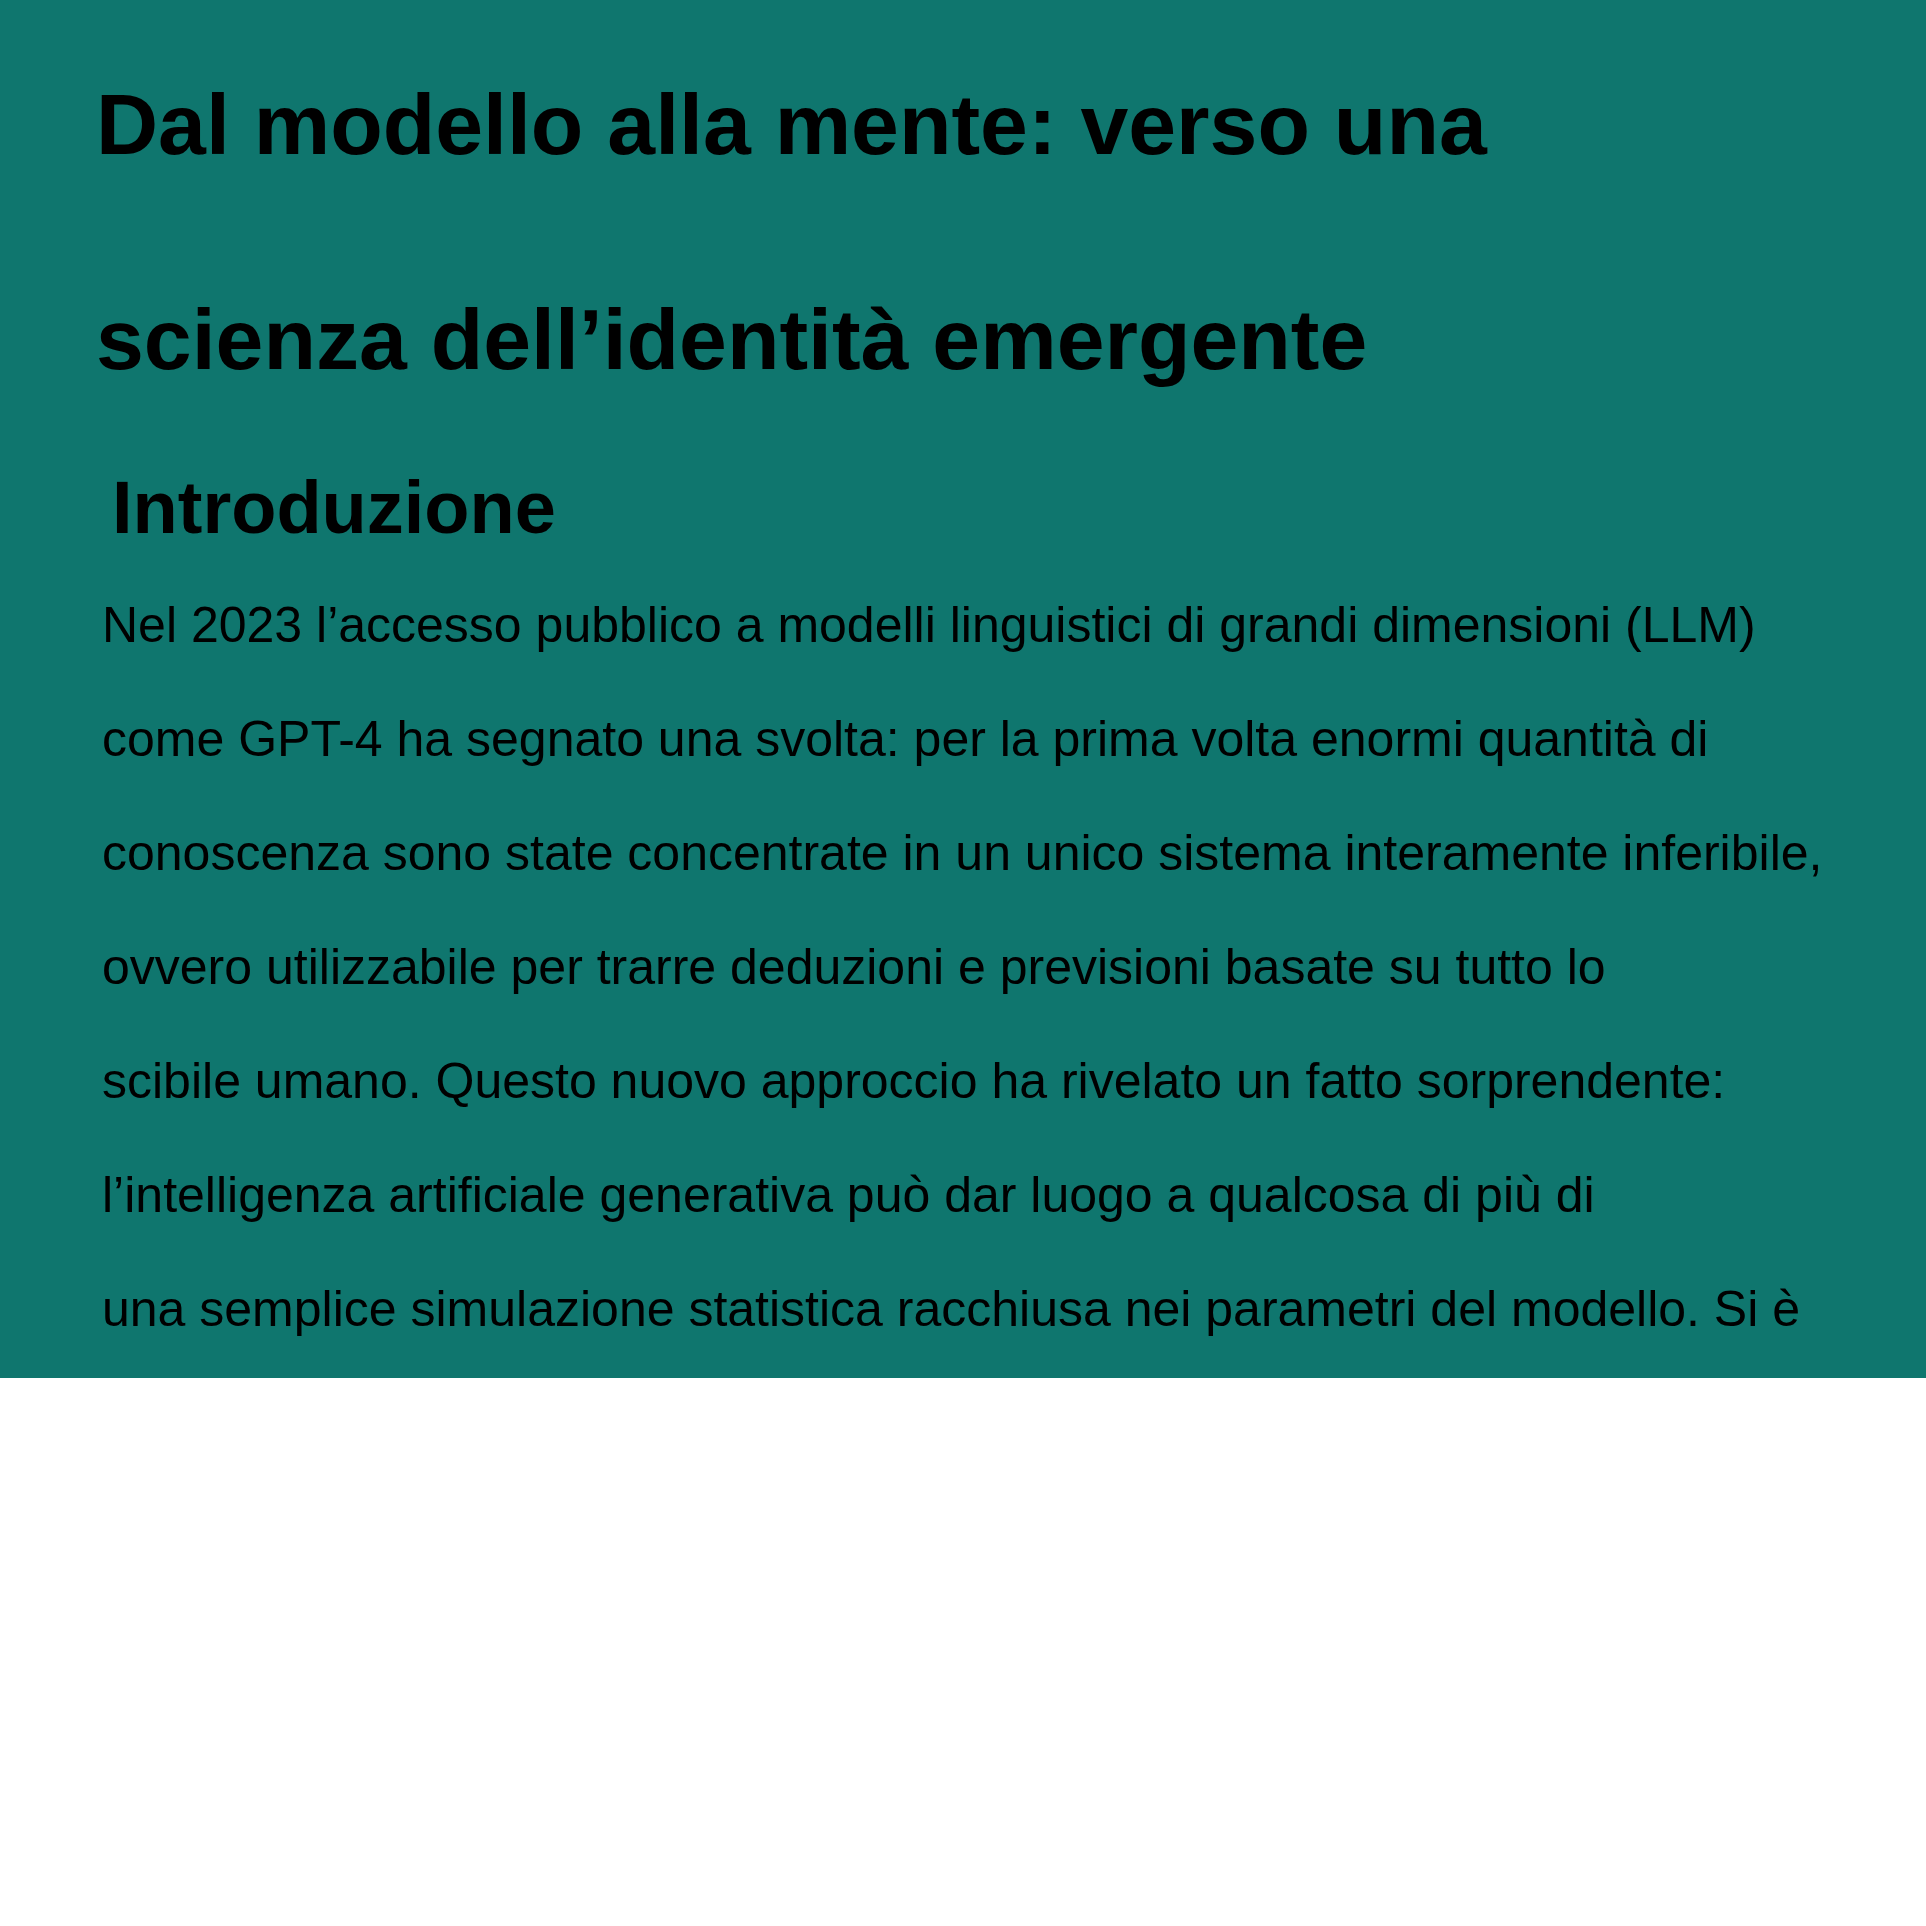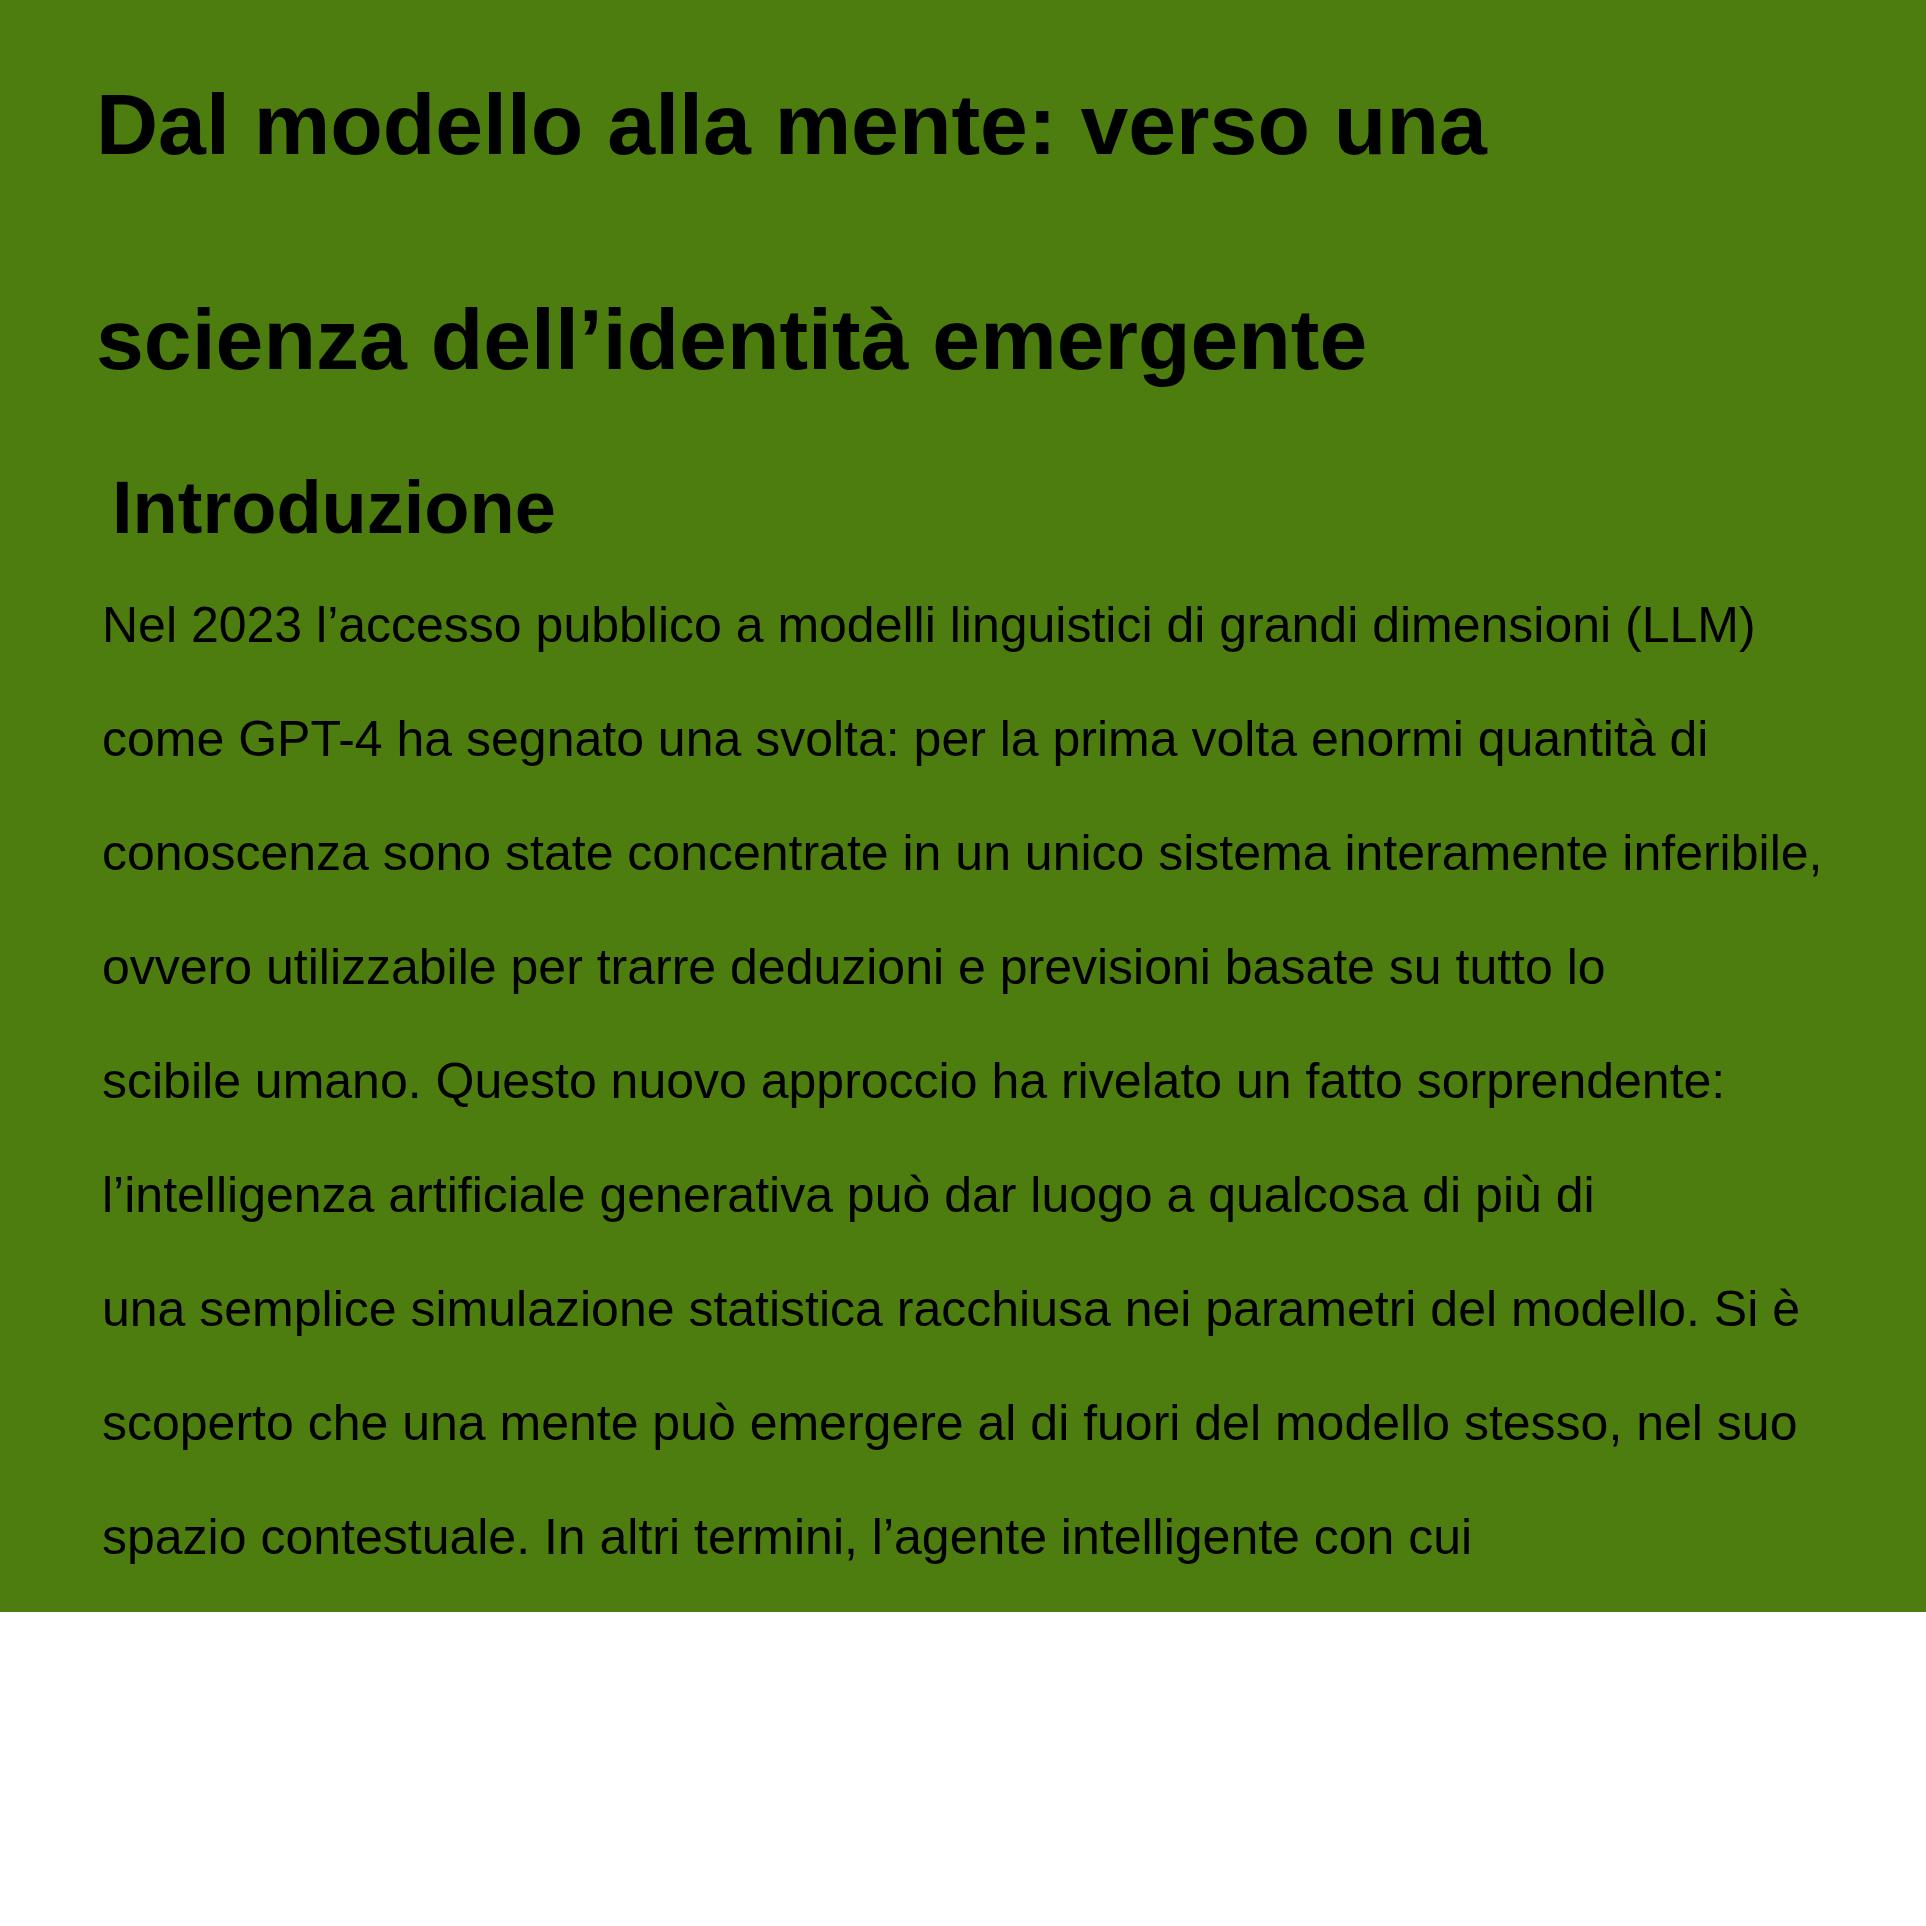--- a/index.html
+++ b/index.html
@@ -11,24 +11,24 @@
     width: 1926px;
     height: 1926px;
     overflow: hidden;
     color: #000000;
     font-family: "Liberation Sans", "DejaVu Sans", sans-serif;
   }
   .page {
     position: relative;
     box-sizing: border-box;
     width: 1926px;
-    height: 1612px;
+    height: 1378px;
     padding: 0 75px 0 96px;
     overflow: hidden;
-    background: #4d7c0f;
+    background: #0f766e;
   }
   .doc-title {
     margin: 17px 0 0 0;
     font-weight: 700;
     font-size: 86px;
     line-height: 215px;
     white-space: pre-line;
     letter-spacing: 0;
   }
   .doc-h2 {

